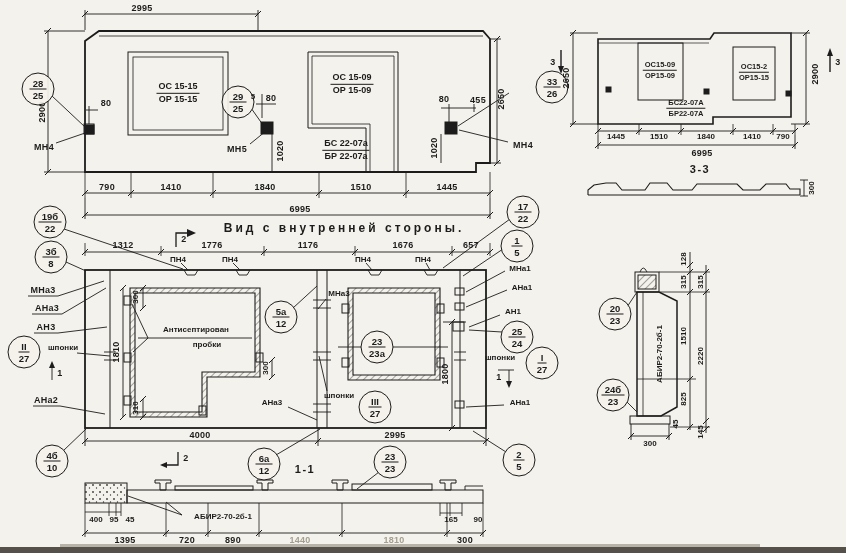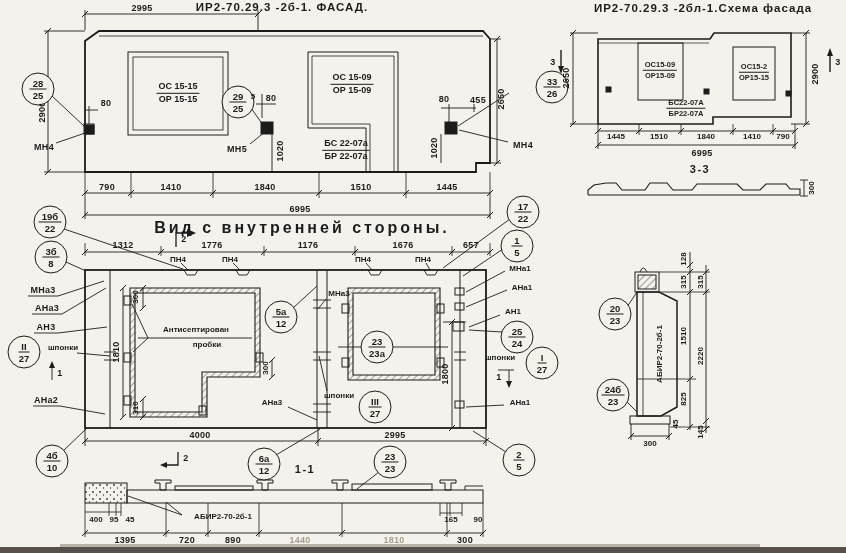--- a/index.html
+++ b/index.html
@@ -3,21 +3,21 @@
 <meta charset="utf-8">
 <style>
   html,body{margin:0;padding:0;background:#e8e6df;}
   .sheet{position:relative;width:846px;height:553px;background:#f4f2ec;overflow:hidden;
          font-family:"Liberation Sans",sans-serif;color:#1c1c1c;}
   svg{position:absolute;left:0;top:0;}
   .lab{position:absolute;transform:translate(-50%,-50%);font-weight:bold;font-size:9px;
        white-space:nowrap;letter-spacing:.3px;line-height:1;}
   .lab.v{transform:translate(-50%,-50%) rotate(-90deg);}
   .lab.t11{font-size:11px;letter-spacing:1.5px;}
-  .lab.t10{font-size:16px;letter-spacing:3px;}
+  .lab.t10{font-size:12px;letter-spacing:3px;margin-left:42px;}
   .lab.t12{font-size:11.5px;letter-spacing:1px;}
   .lab.s8{font-size:8px;letter-spacing:0;}
   .lab.faint{color:#a59e90;}
   .co{position:absolute;transform:translate(-50%,-50%);width:31px;height:31px;
       border:1.6px solid #1c1c1c;border-radius:50%;background:rgba(244,242,236,.92);
       display:flex;flex-direction:column;align-items:center;justify-content:center;
       font-size:9.5px;font-weight:bold;line-height:1.2;}
   .co span{display:block;padding:0 3px;}
   .co .ct{border-bottom:1.2px solid #1c1c1c;}
   .wlab{position:absolute;transform:translate(-50%,-50%);text-align:center;font-weight:bold;
@@ -175,21 +175,20 @@
     <path d="M631,424 V440 M669,424 V440 M631,436 H669" stroke-width="0.9"></path>
     <path d="M628,439 l6,-6 M666,439 l6,-6"></path>
     <path d="M627,307 L637,292 M625,400 L637,412" stroke-width="0.9"></path>
   </g>
 
   <rect x="0" y="547" width="846" height="6" fill="#55514a" stroke="none"></rect>
   <rect x="60" y="544" width="700" height="3" fill="#8d887d" stroke="none" opacity="0.6"></rect>
 </g>
 </svg>
 
-<div class="lab t12" style="left:282px;top:8px">ИР2-70.29.3 -2б-1. ФАСАД.</div>
 <div class="lab" style="left:142px;top:8px">2995</div>
 <div class="lab v" style="left:42px;top:112px">2900</div>
 <div class="co" style="left:38px;top:89px">
   <span class="ct">28</span>
   <span>25</span>
 </div>
 <div class="lab" style="left:44px;top:147px">МН4</div>
 <div class="lab" style="left:106px;top:103px">80</div>
 <div class="wlab" style="left:178px;top:93px">
   <span class="u">ОС 15-15</span>
@@ -220,21 +219,20 @@
 </div>
 <div class="lab v" style="left:501px;top:99px">2650</div>
 <div class="lab" style="left:523px;top:145px">МН4</div>
 <div class="lab" style="left:107px;top:187px">790</div>
 <div class="lab" style="left:171px;top:187px">1410</div>
 <div class="lab" style="left:265px;top:187px">1840</div>
 <div class="lab" style="left:361px;top:187px">1510</div>
 <div class="lab" style="left:447px;top:187px">1445</div>
 <div class="lab" style="left:300px;top:209px">6995</div>
 
-<div class="lab t12" style="left:703px;top:9px">ИР2-70.29.3 -2бл-1.Схема фасада</div>
 <div class="wlab s8" style="left:660px;top:70px">
   <span class="u">ОС15-09</span>
   <span>ОР15-09</span>
 </div>
 <div class="wlab s8" style="left:754px;top:72px">
   <span class="u">ОС15-2</span>
   <span>ОР15-15</span>
 </div>
 <div class="wlab s8" style="left:686px;top:108px">
   <span class="u">БС22-07А</span>

